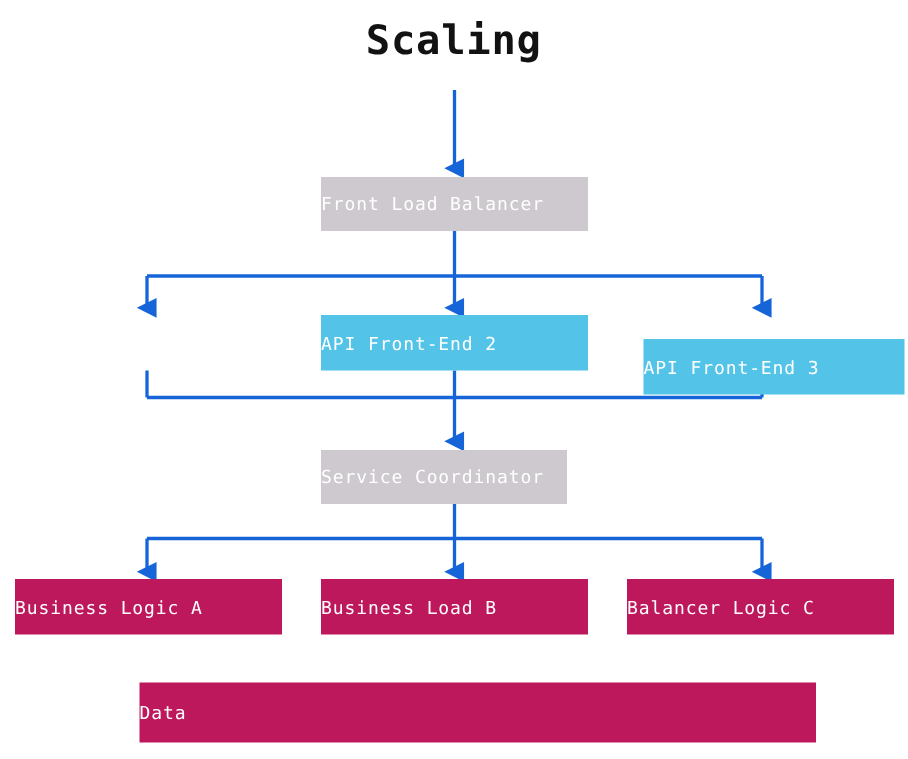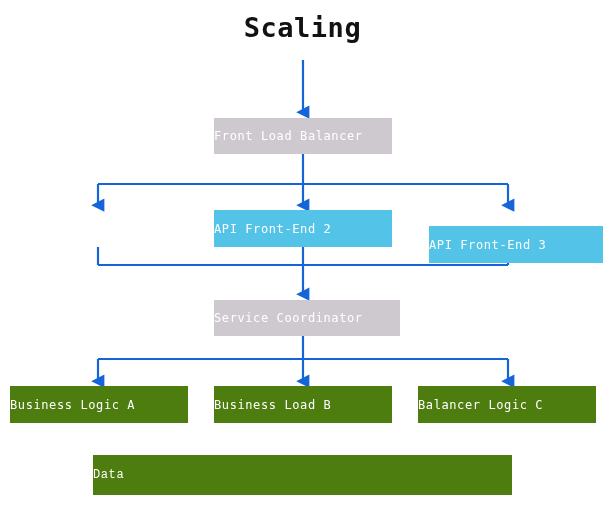--- a/index.html
+++ b/index.html
@@ -39,21 +39,21 @@
     align-items: center;
     justify-content: flex-start;
     font-family: "DejaVu Sans Mono", "Liberation Mono", monospace;
     font-size: 12px;
     color: #ffffff;
     letter-spacing: 0.6px;
     white-space: nowrap;
   }
   .node-grey { background: #cdc9ce; }
   .node-blue { background: #53c3e8; }
-  .node-orange { background: #4d7c0f; }
+  .node-orange { background: #be185d; }
   #edges {
     position: absolute;
     left: 0; top: 0;
     width: 605px;
     height: 506px;
     pointer-events: none;
   }
 </style>
 </head>
 <body>
@@ -103,33 +103,33 @@
 
 
   <div class="node node-blue" style="left:214px; top:210px; width:178px; height:37px;">
     <span>API Front-End 2</span>
   </div>
 
   <div class="node node-blue" style="left:429px; top:210px; width:174px; height:37px;margin-top:16px;">
     <span>API Front-End 3</span>
   </div>
 
-  <div class="node node-grey" style="left:214px; top:300px; width:186px; height:36px;">
+  <div class="node node-grey" style="left:214px; top:300px; width:164px; height:36px;">
     <span>Service Coordinator</span>
   </div>
 
   <div class="node node-orange" style="left:10px; top:386px; width:178px; height:37px;">
     <span>Business Logic A</span>
   </div>
 
   <div class="node node-orange" style="left:214px; top:386px; width:178px; height:37px;">
     <span>Business Load B</span>
   </div>
 
   <div class="node node-orange" style="left:418px; top:386px; width:178px; height:37px;">
     <span>Balancer Logic C</span>
   </div>
 
-  <div class="node node-orange" style="left:93px; top:455px; width:419px; height:40px;font-family:Liberation Mono, monospace;">
+  <div class="node node-orange" style="left:93px; top:455px; width:451px; height:40px;">
     <span>Data</span>
   </div>
 
 </div>
 
 </body></html>

